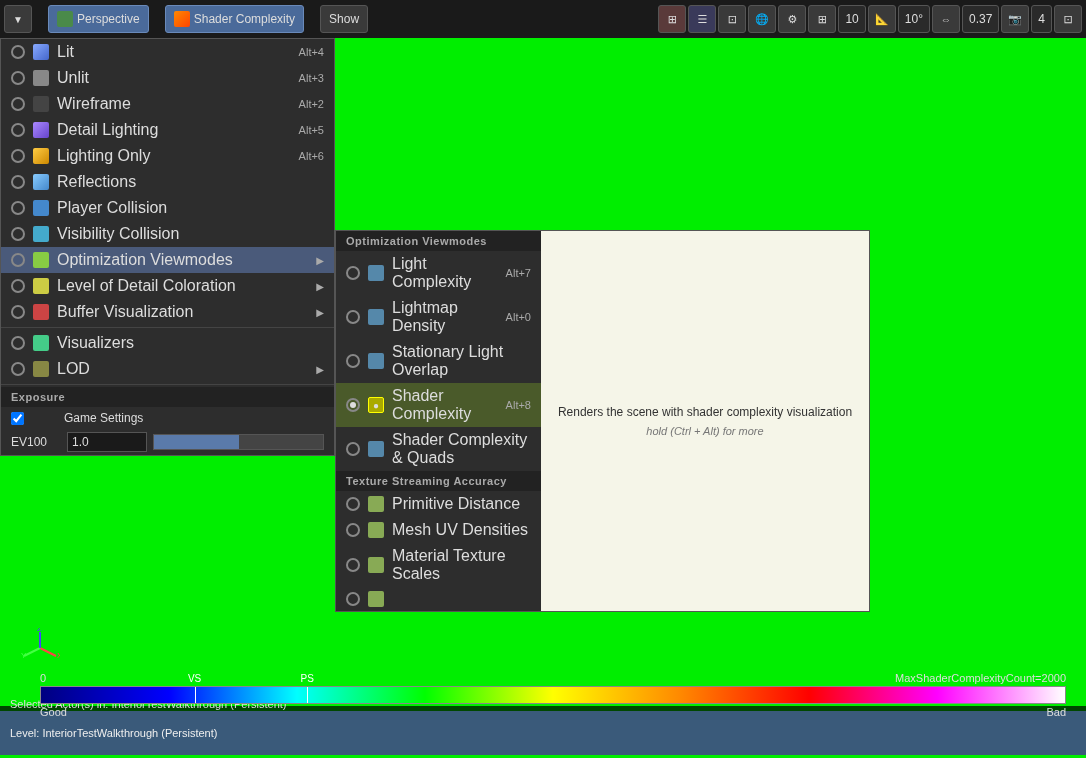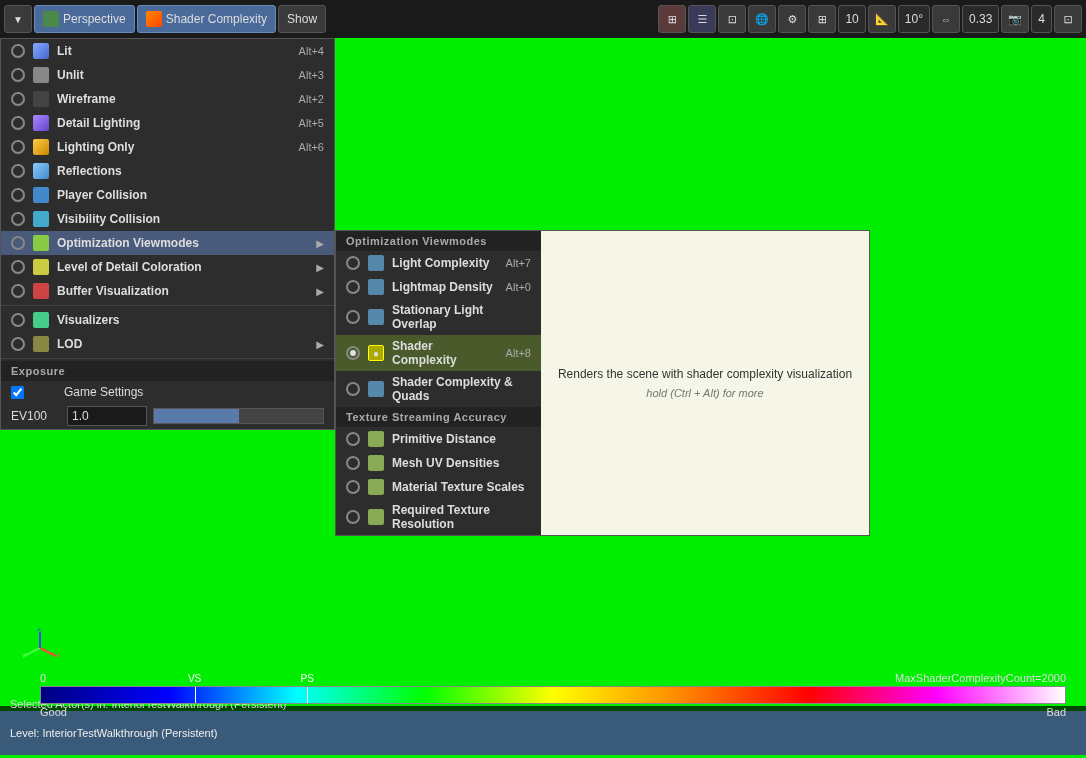--- a/index.html
+++ b/index.html
@@ -41,20 +41,21 @@
       border: 1px solid #555;
       color: #ddd;
       padding: 3px 8px;
       cursor: pointer;
       border-radius: 3px;
       font-size: 12px;
       display: flex;
       align-items: center;
       gap: 4px;
       height: 28px;
+      margin-left: 14px;
     }
     .toolbar-btn.active { background: #4a6a9a; border-color: #6a8aba; }
 
     .toolbar-right {
       margin-left: auto;
       display: flex;
       align-items: center;
       gap: 2px;
     }
 
@@ -132,22 +133,21 @@
     .menu-item .item-icon {
       width: 16px; height: 16px;
       margin-right: 8px;
       flex-shrink: 0;
       display: flex; align-items: center; justify-content: center;
       font-size: 10px;
     }
 
     .menu-item .item-label {
       flex: 1;
-      font-size: 12px;
-      font-weight: bold;
+      font-size: 16px;
     }
 
     .menu-item .shortcut {
       color: #aaa;
       font-size: 11px;
       margin-left: 8px;
     }
 
     .menu-item .arrow {
       color: #aaa;
@@ -390,21 +390,21 @@
     <div class="icon-btn" style="background:#5a3a3a;">⊞</div>
     <div class="icon-btn" style="background:#3a3a5a;">☰</div>
     <div class="icon-btn">⊡</div>
     <div class="icon-btn">🌐</div>
     <div class="icon-btn">⚙</div>
     <div class="icon-btn">⊞</div>
     <div class="toolbar-num">10</div>
     <div class="icon-btn">📐</div>
     <div class="toolbar-num">10°</div>
     <div class="icon-btn">⇔</div>
-    <div class="toolbar-num">0.33</div>
+    <div class="toolbar-num">0.37</div>
     <div class="icon-btn">📷</div>
     <div class="toolbar-num">4</div>
     <div class="icon-btn">⊡</div>
   </div>
 </div>
 
 <div id="viewport"></div>
 
 <div id="view-menu">
 
@@ -570,21 +570,20 @@
 
     <div class="menu-item">
       <div class="radio-dot"></div>
       <div class="item-icon view-icon-box sub-icon2"></div>
       <span class="item-label">Material Texture Scales</span>
     </div>
 
     <div class="menu-item">
       <div class="radio-dot"></div>
       <div class="item-icon view-icon-box sub-icon2"></div>
-      <span class="item-label">Required Texture Resolution</span>
     </div>
   </div>
 
   <div id="shader-tooltip">
     <div class="tooltip-title">Renders the scene with shader complexity visualization</div>
     <div class="tooltip-hint">hold (Ctrl + Alt) for more</div>
   </div>
 </div>
 
 <div id="status-bar">

